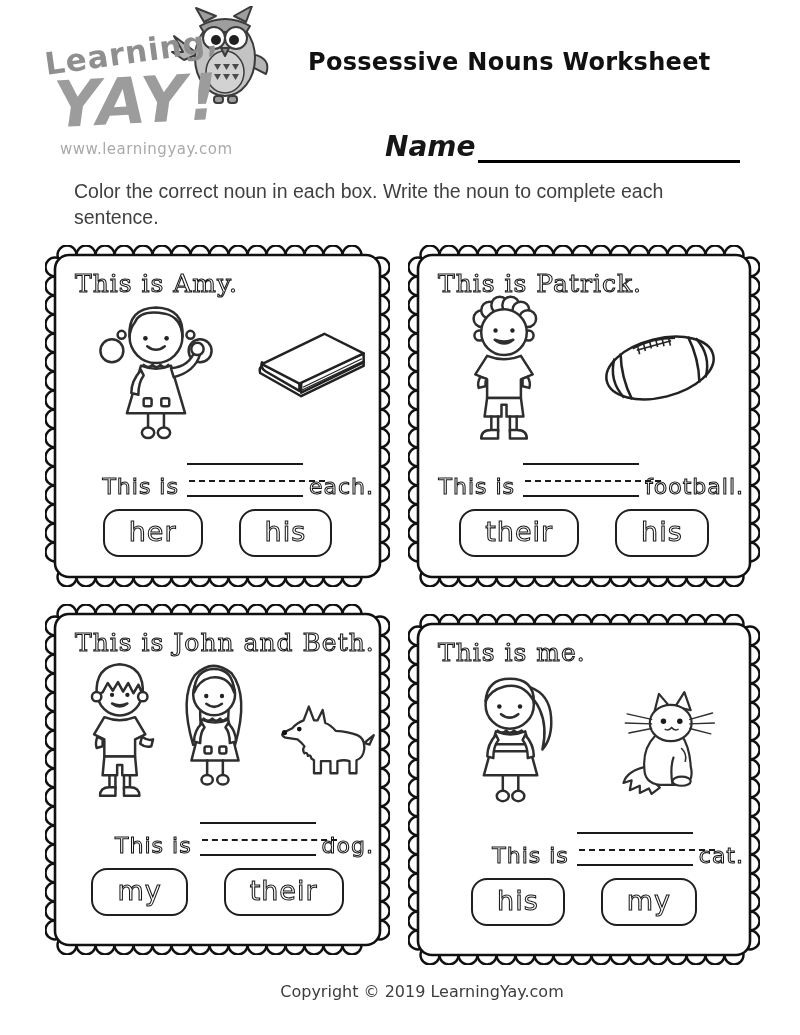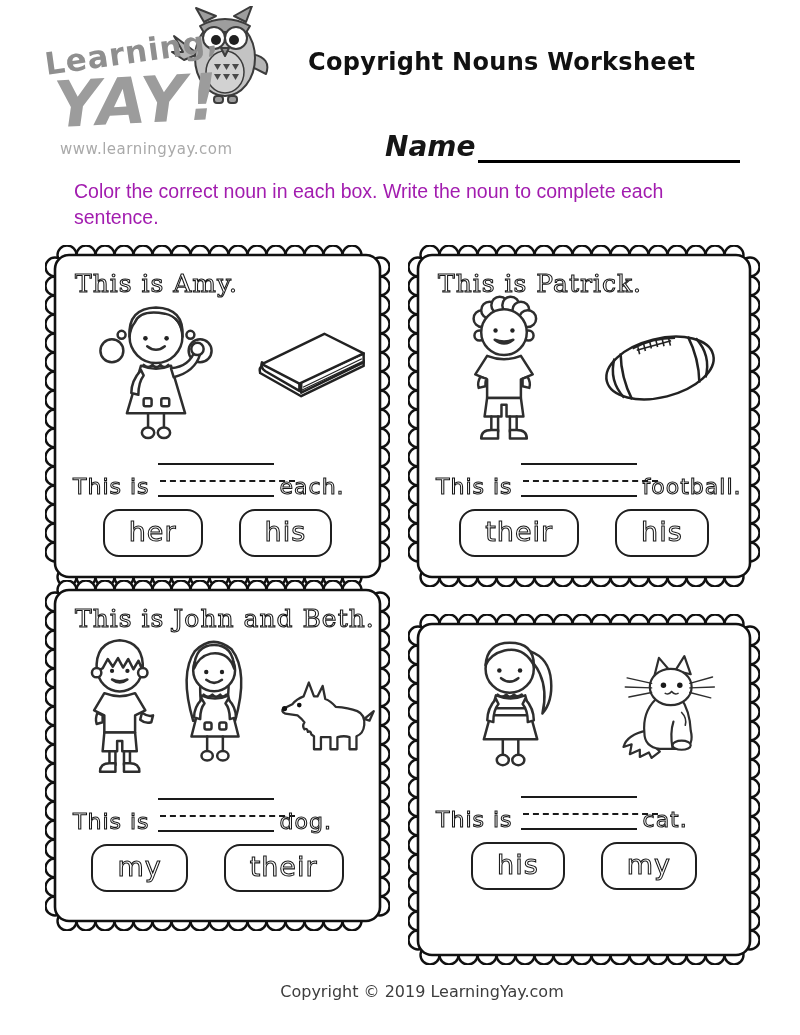--- a/index.html
+++ b/index.html
@@ -36,28 +36,28 @@
   }
   .name-row { position:absolute; left:385px; top:130px; font-size:28px; font-weight:bold;font-style:italic; }
   .name-line {
     display:inline-block; width:262px; height:30px;
     border-bottom:3px solid #000; vertical-align:bottom; margin-left:2px;
   }
 
   .instructions {
     position:absolute; left:74px; top:179px; width:662px;
     font-family:"Liberation Sans", sans-serif;
-    font-size:19.5px; line-height:1.33; color:#a21caf;
+    font-size:19.5px; line-height:1.33; color:#404040;
   }
 
   
   .box { position:absolute; }
   #box1 { left:45px;  top:245px; width:345px; height:342px; }
   #box2 { left:408px; top:245px; width:352px; height:342px; }
-  #box3 { left:45px;  top:580px; width:345px; height:351px; }
+  #box3 { left:45px;  top:604px; width:345px; height:351px; }
   #box4 { left:408px; top:614px; width:352px; height:351px; }
   .scallop { position:absolute; inset:0; width:100%; height:100%; }
   .box-content {
     position:absolute; inset:14px 16px; display:flex; flex-direction:column;
   }
 
   
   .trace { color:#161616; }
   @supports (-webkit-text-stroke: 1px #000) {
     .trace { color:#ffffff; -webkit-text-stroke:1.05px #161616; }
@@ -66,21 +66,21 @@
     height:36px; padding:10px 0 0 14px;
     font-family:"DejaVu Serif", serif;
     font-size:25px; letter-spacing:1px; white-space:nowrap;
   }
 
   .art { height:152px; display:flex; align-items:center; padding:0 6px; }
   .art svg { flex:none; }
 
   .sentence {
     height:52px; display:flex; align-items:flex-end;
-    padding-left:12px; font-size:22px; letter-spacing:1px; white-space:nowrap;
+    padding-left:12px; font-size:22px; letter-spacing:1px; white-space:nowrap;justify-content:flex-end;
   }
   .sentence .word { line-height:1.1; }
   .blank {
     position:relative; width:116px; height:34px; margin:0 6px 2px 8px; flex:none;
   }
   .blank::before { content:""; position:absolute; left:0; top:0;    width:100%; border-top:2px solid #1a1a1a; }
   .blank::after  { content:""; position:absolute; left:0; bottom:0; width:100%; border-top:2px solid #1a1a1a; }
   .blank .dash   { position:absolute; left:2px; top:50%; width:117%; border-top:2px dashed #1a1a1a; }
 
   .choices { height:62px; display:flex; justify-content:center; gap:36px; margin-top:10px; }
@@ -131,21 +131,21 @@
         <path d="M46,68 l7,0 -3.5,6 z"></path>
           <path d="M55,68 l7,0 -3.5,6 z"></path>
           <path d="M64,68 l7,0 -3.5,6 z"></path>
       </g>
     </svg>
     <div class="logo-line1">Learning,</div>
     <div class="logo-line2">YAY!</div>
     <div class="logo-url">www.learningyay.com</div>
   </div>
 
-  <h1 class="page-title">Copyright Nouns Worksheet</h1>
+  <h1 class="page-title">Possessive Nouns Worksheet</h1>
 
   <div class="name-row">
     <span>Name</span><span class="name-line"></span>
   </div>
 
   <p class="instructions">Color the correct noun in each box. Write the noun to complete each sentence.</p>
 
   <section class="box" id="box1">
     <svg class="scallop" viewBox="0 0 345 342">
         <circle cx="22" cy="10" r="9.5" fill="#fff" stroke="#111" stroke-width="2.4"></circle>
@@ -576,20 +576,21 @@
         <circle cx="342" cy="269" r="9.5" fill="#fff" stroke="#111" stroke-width="2.4"></circle>
         <circle cx="10" cy="288" r="9.5" fill="#fff" stroke="#111" stroke-width="2.4"></circle>
         <circle cx="342" cy="288" r="9.5" fill="#fff" stroke="#111" stroke-width="2.4"></circle>
         <circle cx="10" cy="307" r="9.5" fill="#fff" stroke="#111" stroke-width="2.4"></circle>
         <circle cx="342" cy="307" r="9.5" fill="#fff" stroke="#111" stroke-width="2.4"></circle>
         <circle cx="10" cy="326" r="9.5" fill="#fff" stroke="#111" stroke-width="2.4"></circle>
         <circle cx="342" cy="326" r="9.5" fill="#fff" stroke="#111" stroke-width="2.4"></circle>
         <rect x="10" y="10" width="332" height="331" rx="14" fill="#fff" stroke="#111" stroke-width="2.6"></rect>
       </svg>
     <div class="box-content">
+      <div class="box-title trace">This is me.</div>
       <div class="art">
         <svg class="ill" width="112" height="150" viewBox="0 0 130 170" style="margin-left:28px" fill="#fff" stroke="#2e2e2e" stroke-width="2.5" stroke-linecap="round" stroke-linejoin="round">
           <path d="M84,24 Q106,32 108,58 Q110,82 98,96 Q104,70 95,50 Q89,36 78,30 Z"></path>
           <circle cx="60" cy="44" r="28"></circle>
           <path d="M32,40 Q34,14 60,14 Q88,14 88,40 Q76,18 54,23 Q38,27 32,40 Z"></path>
           <circle cx="48" cy="46" r="2.6" fill="#222" stroke="none"></circle>
             <circle cx="72" cy="46" r="2.6" fill="#222" stroke="none"></circle>
           <path d="M50,55 Q60,63 70,55" fill="none"></path>
           <path d="M46,74 Q51,79 56,74 Q60,79 65,74 Q69,78 74,74" fill="none"></path>
           <path d="M44,75 L30,126 L92,126 L78,75 Q61,82 44,75 Z"></path>

